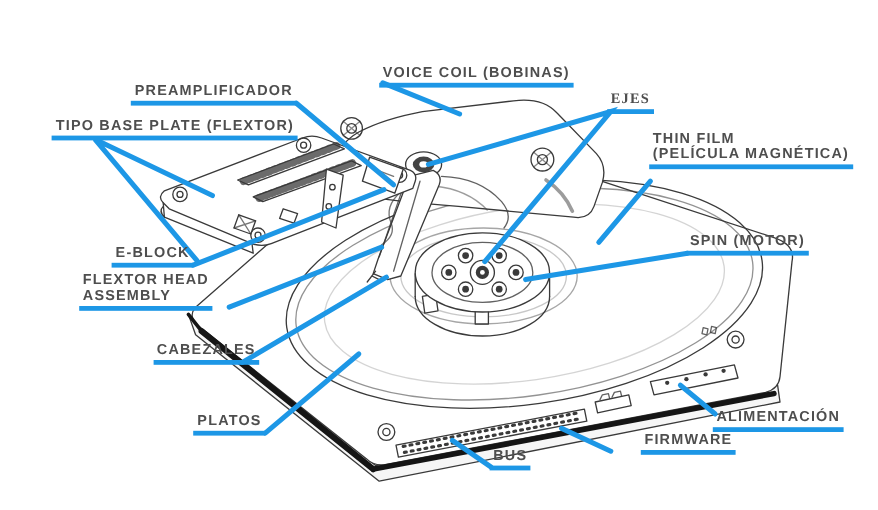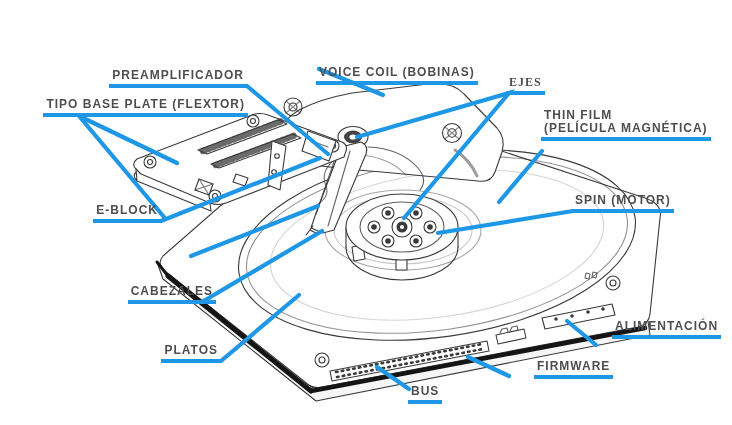--- a/index.html
+++ b/index.html
@@ -140,23 +140,25 @@
       <path d="M573,211 L438,233"></path>
       <path d="M596,345 L567,321"></path>
       <path d="M509,376 L468,357"></path>
       <path d="M409,389 L377,367"></path>
     </g>
   </svg>
 
   <div class="label" style="right:485px;top:69px;">PREAMPLIFICADOR</div>
   <div class="label" style="right:484px;top:98px;">TIPO BASE PLATE (FLEXTOR)</div>
   <div class="label" style="right:571px;top:204px;">E-BLOCK</div>
+  <div class="label" style="left:66px;top:227px;">FLEXTOR HEAD
+ASSEMBLY</div>
   <div class="label" style="right:516px;top:285px;">CABEZALES</div>
   <div class="label" style="right:511px;top:344px;text-align:center;">PLATOS</div>
-  <div class="label" style="left:316px;top:66px;text-align:center;">VOICE COIL (BOBINAS)</div>
+  <div class="label" style="left:316px;top:54px;text-align:center;">VOICE COIL (BOBINAS)</div>
   <div class="label" style="left:506px;top:76px;font-family:Liberation Serif, serif;">EJES</div>
   <div class="label" style="left:541px;top:109px;">THIN FILM
 (PELÍCULA MAGNÉTICA)</div>
   <div class="label" style="left:572px;top:194px;">SPIN (MOTOR)</div>
-  <div class="label" style="left:594px;top:320px;margin-left:18px;">ALIMENTACIÓN</div>
+  <div class="label" style="left:594px;top:341px;">ALIMENTACIÓN</div>
   <div class="label" style="left:534px;top:360px;">FIRMWARE</div>
-  <div class="label" style="left:408px;top:373px;margin-top:12px;">BUS</div>
+  <div class="label" style="left:408px;top:373px;">BUS</div>
 </div>
 
 </body></html>

